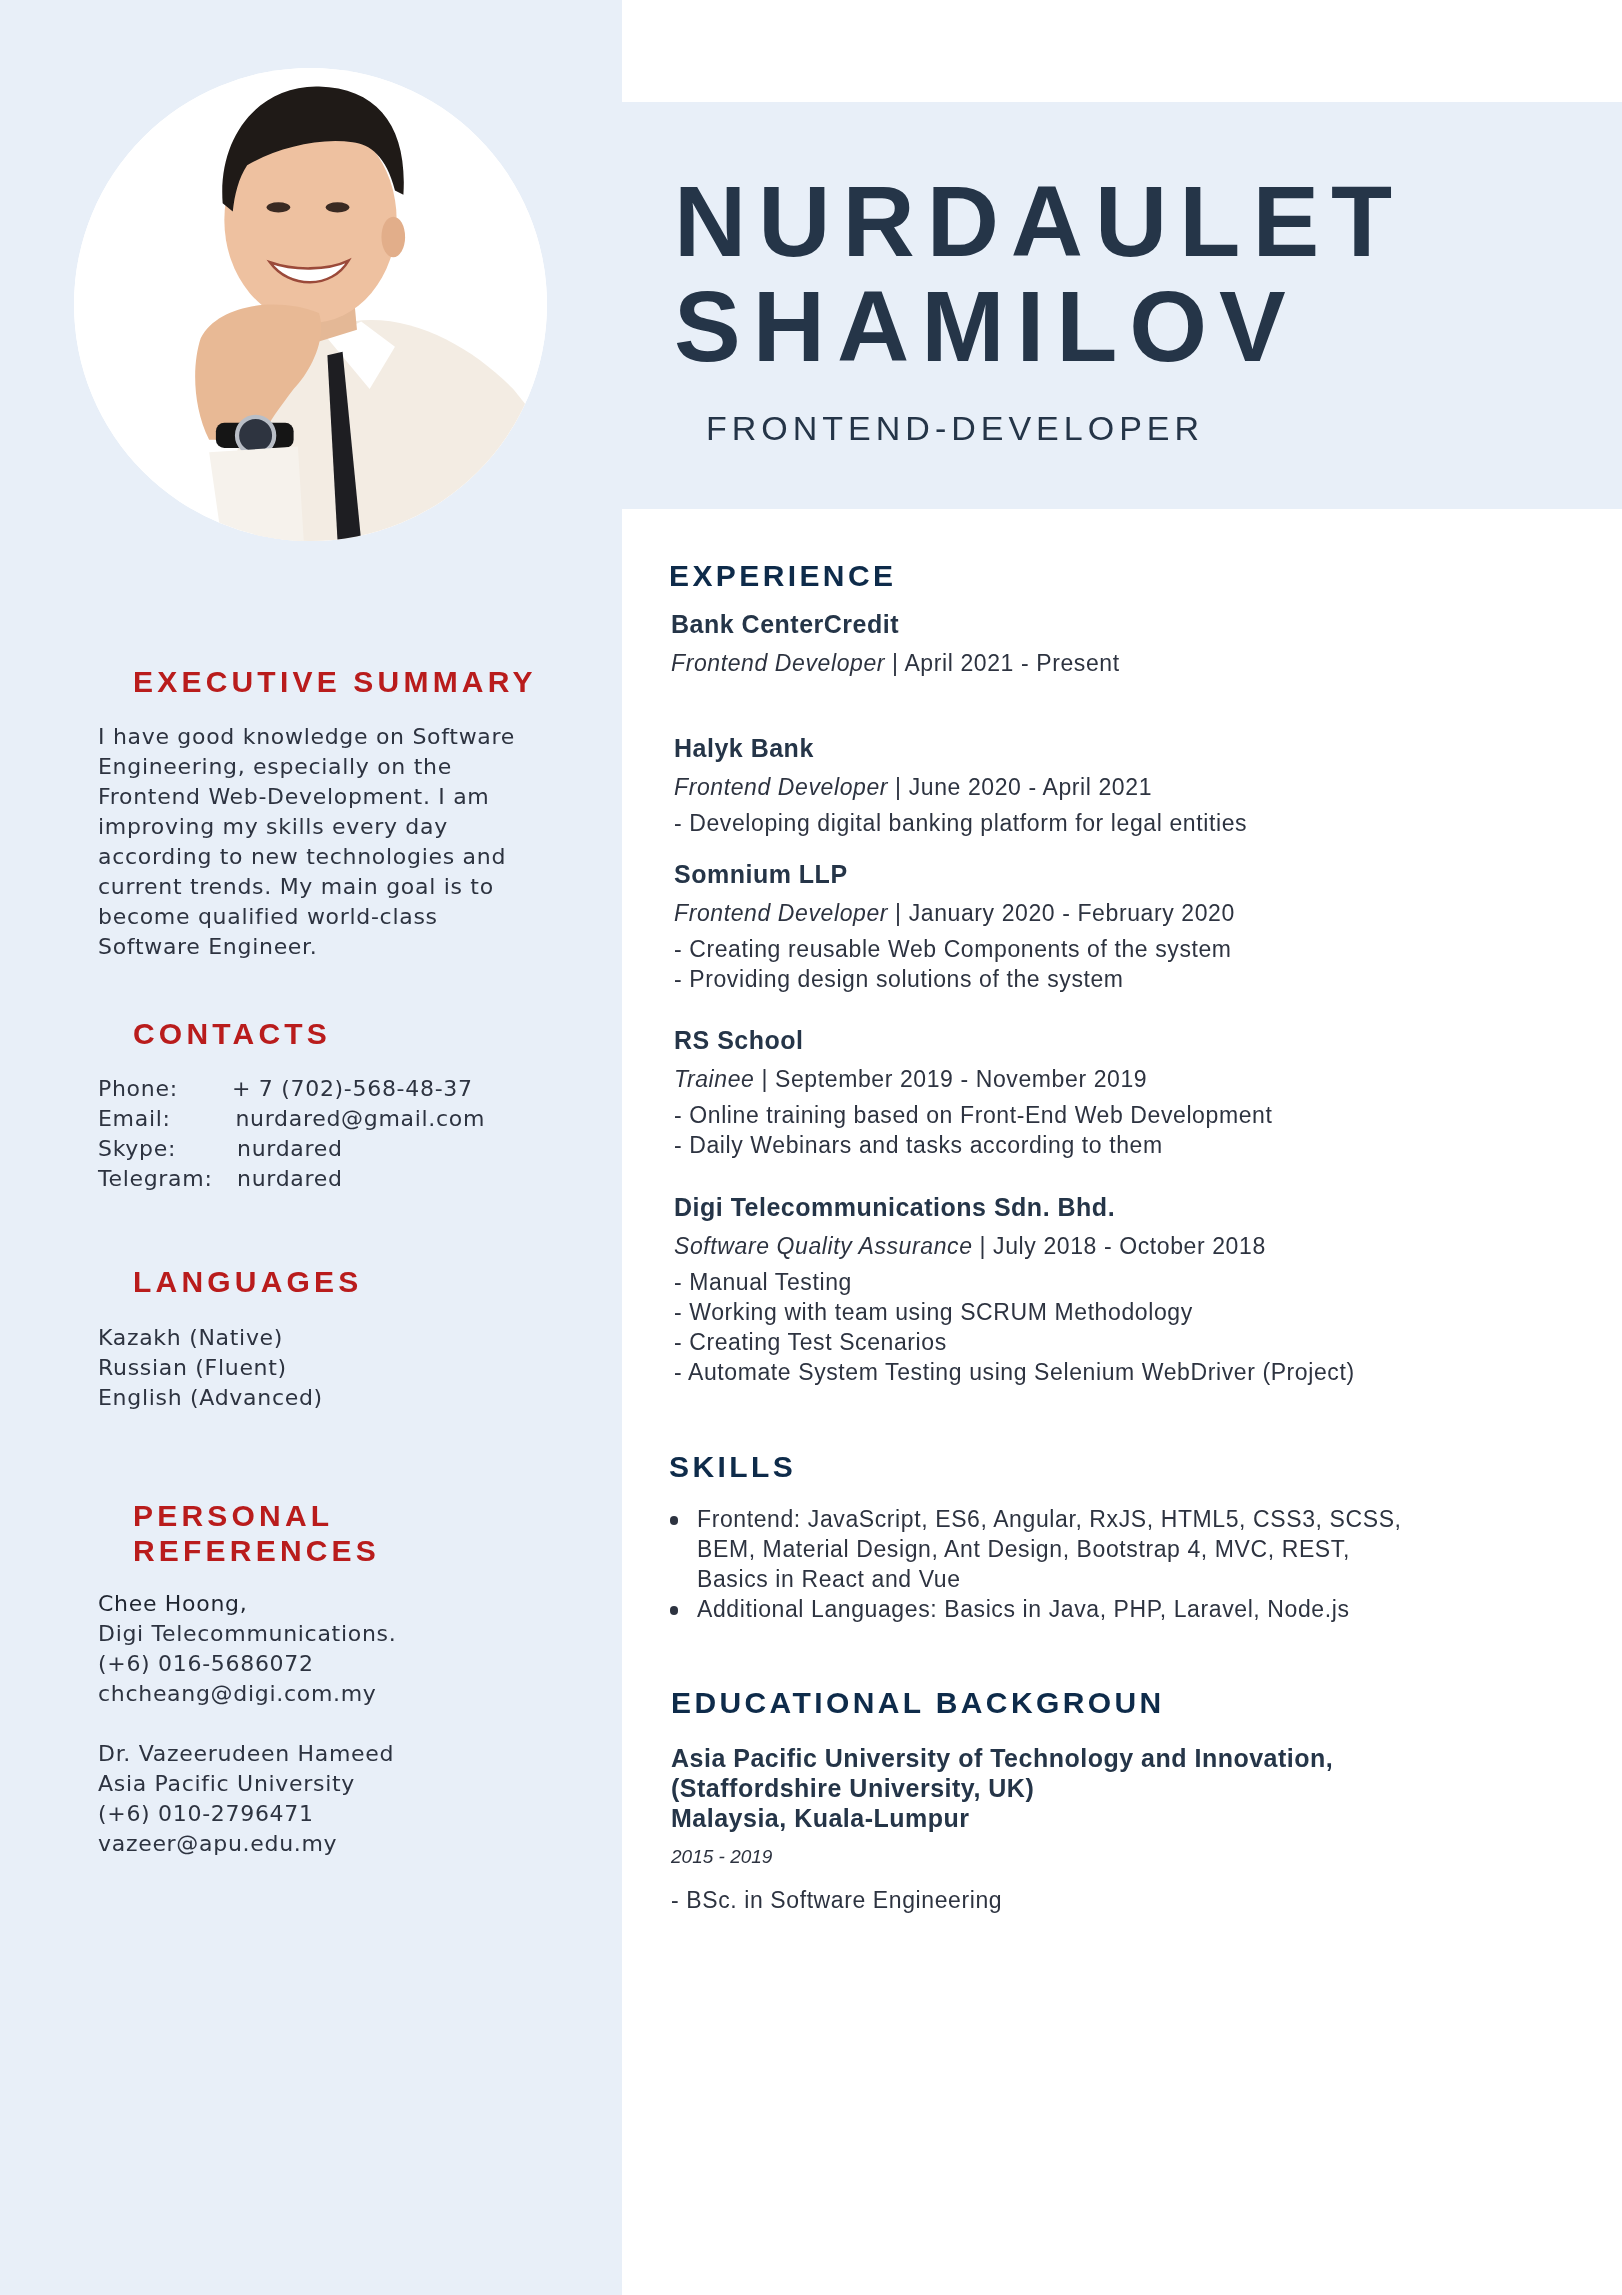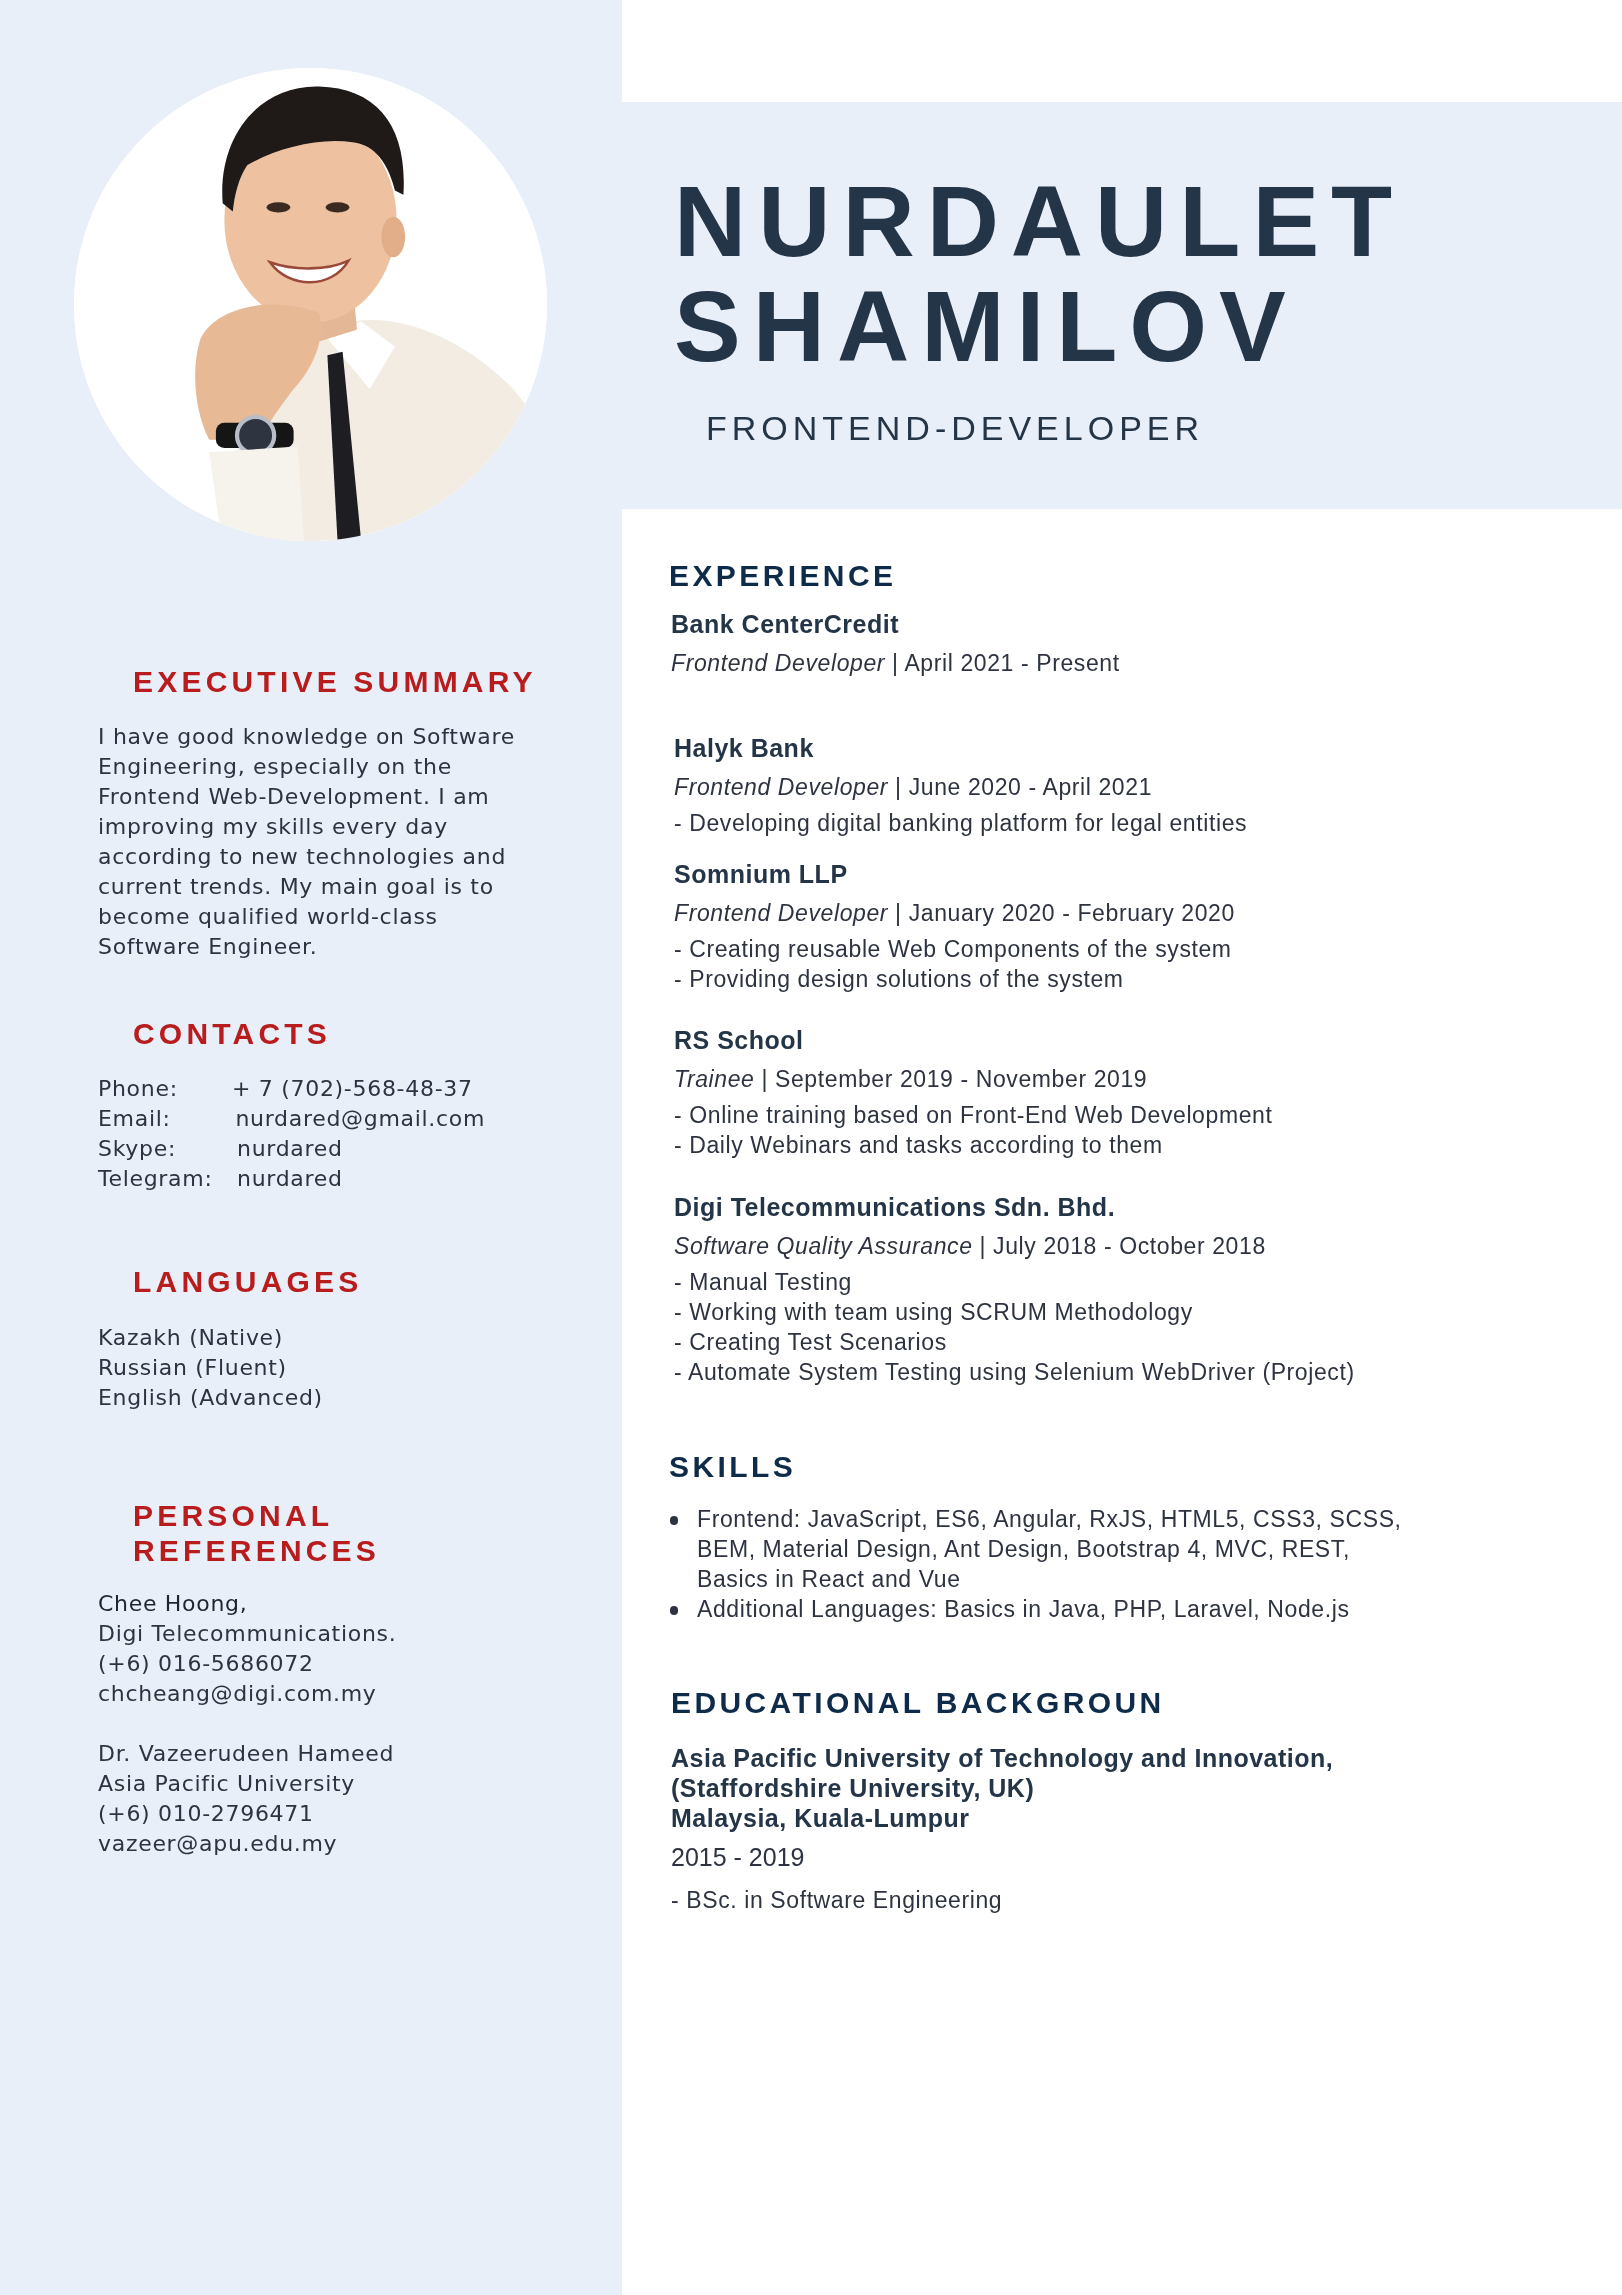--- a/index.html
+++ b/index.html
@@ -39,21 +39,21 @@
 
   
   .skills { position: absolute; left: 668px; top: 1504px; width: 845px; font-family: "Liberation Sans", sans-serif; font-size: 23px; line-height: 30px; letter-spacing: 0.6px; color: #2d3340; list-style: none; }
   .skills li { position: relative; padding-left: 29px; }
   .skills li .dot { position: absolute; left: 1.7px; top: 12px; width: 8.5px; height: 8.5px; border-radius: 50%; background: #2d3340; }
 
   
   .edu { position: absolute; left: 671px; top: 1743px; width: 896px; }
   .school { font-family: "Liberation Sans", sans-serif; font-weight: 700; font-size: 25px; line-height: 30px; color: #253548; letter-spacing: 0.5px; }
   .school div { white-space: nowrap; }
-  .years { margin-top: 8.5px; font-family: "Liberation Sans", sans-serif; font-size: 25px; line-height: 30px; color: #2d3340; }
+  .years { margin-top: 8.5px; font-family: "Liberation Sans", sans-serif; font-style: italic; font-size: 19px; line-height: 30px; color: #2d3340; }
   .degree { margin-top: 13.5px; font-family: "Liberation Sans", sans-serif; font-size: 23px; line-height: 30px; color: #2d3340; letter-spacing: 0.6px; }
 </style>
 </head>
 <body>
 
 <div class="sidebar"></div>
 <div class="header-band"></div>
 
 <div class="photo" title="Portrait photo">
   <svg viewBox="0 0 560 560">

